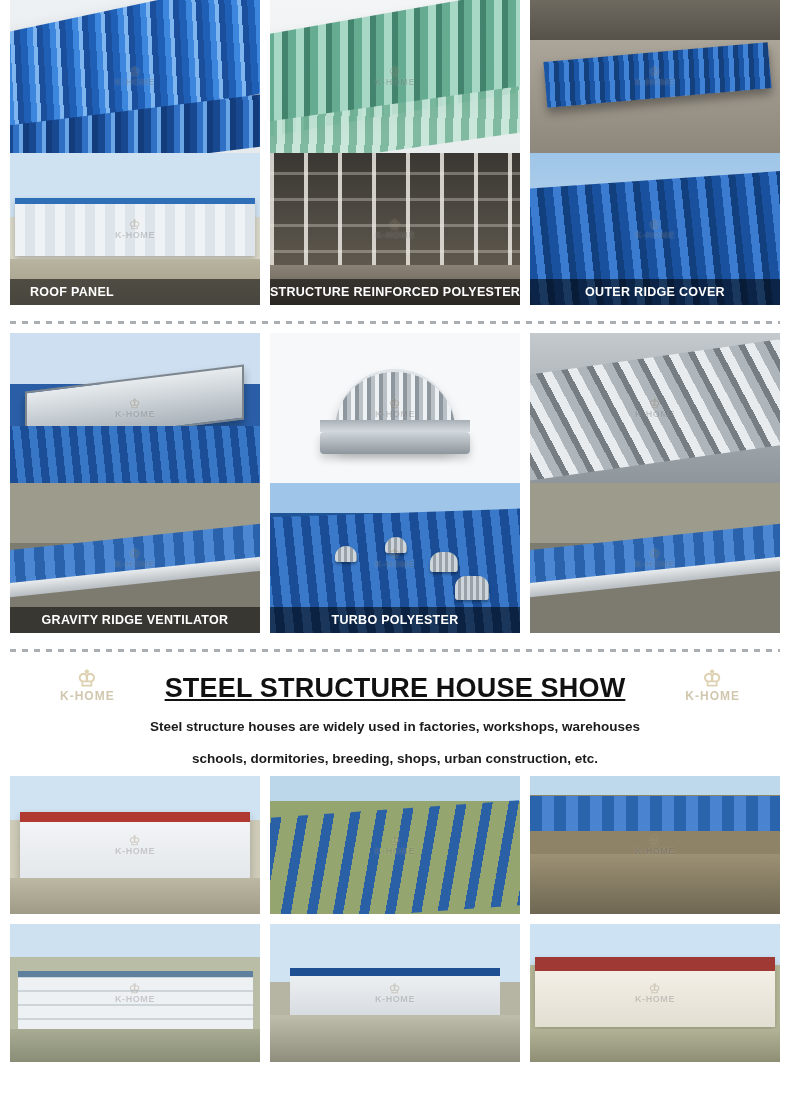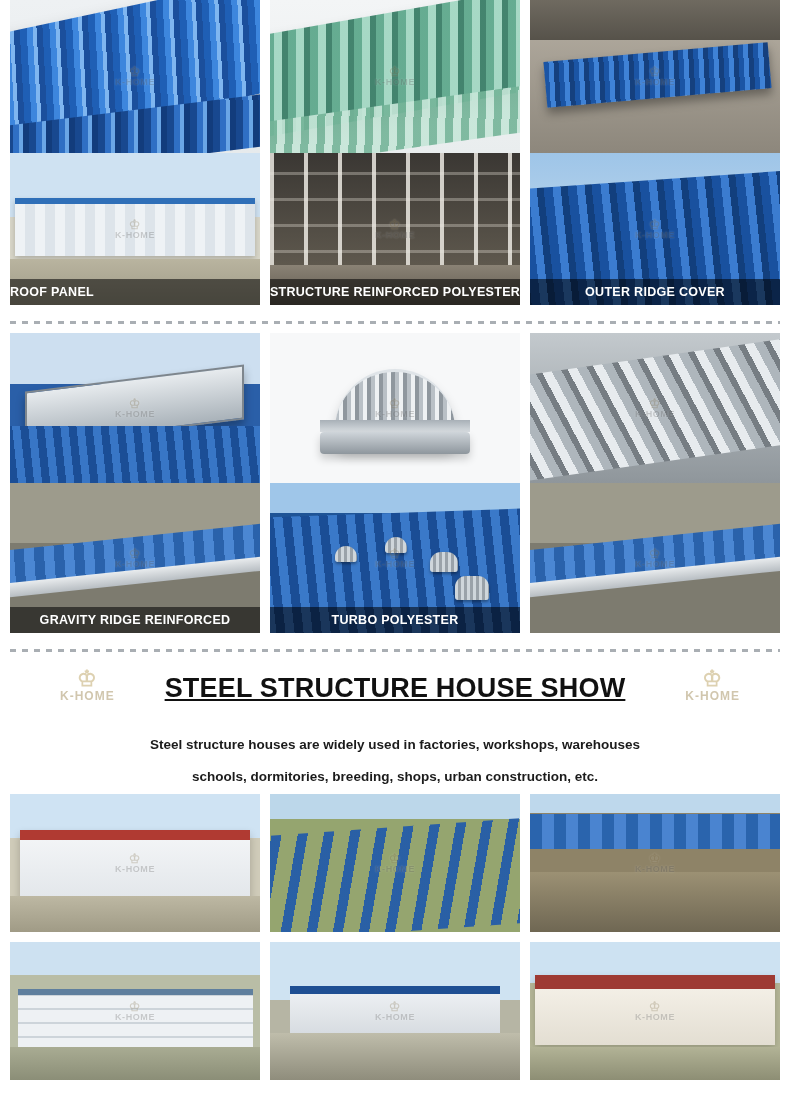--- a/index.html
+++ b/index.html
@@ -39,21 +39,21 @@
     color: #ffffff;
     font-size: 12.5px;
     font-weight: bold;
     letter-spacing: .3px;
     display: flex;
     align-items: center;
     justify-content: center;
     text-align: center;
     white-space: nowrap;
   }
-  .caption.left { justify-content: flex-start; padding-left: 0; }
+  .caption.left { justify-content: flex-start; padding-left: 20px; }
 
   
   .wm {
     position: absolute;
     left: 50%;
     top: 50%;
     transform: translate(-50%,-50%);
     pointer-events: none;
     text-align: center;
     opacity: .30;
@@ -95,21 +95,21 @@
     font-size: 27px;
     font-weight: bold;
     color: #111111;
     letter-spacing: .2px;
     text-decoration: underline;
   }
   .subline {
     font-size: 13.5px;
     font-weight: bold;
     color: #1b1b1b;
-    margin-top: 29px;
+    margin-top: 11px;
     line-height: 1.75;
   }
 
   
   .shot { height: 138px; position: relative; overflow: hidden; background:#d5dadd; }
   .gridrow { margin-bottom: 10px; }
 
   
 
   
@@ -406,21 +406,21 @@
         <span>K-HOME</span>
       </div>
     </div>
     <div class="ph bot">
       <div class="art-gutter"></div>
       <div class="wm">
         <span class="crown">♔</span>
         <span>K-HOME</span>
       </div>
     </div>
-    <div class="caption">GRAVITY RIDGE REINFORCED</div>
+    <div class="caption">GRAVITY RIDGE VENTILATOR</div>
   </div>
 
   <div class="panel" style="height:300px">
     <div class="ph top">
       <div class="art-turbo">
         <div class="turbo-dome"></div>
         <div class="turbo-stem"></div>
         <div class="turbo-base"></div>
       </div>
       <div class="wm">

